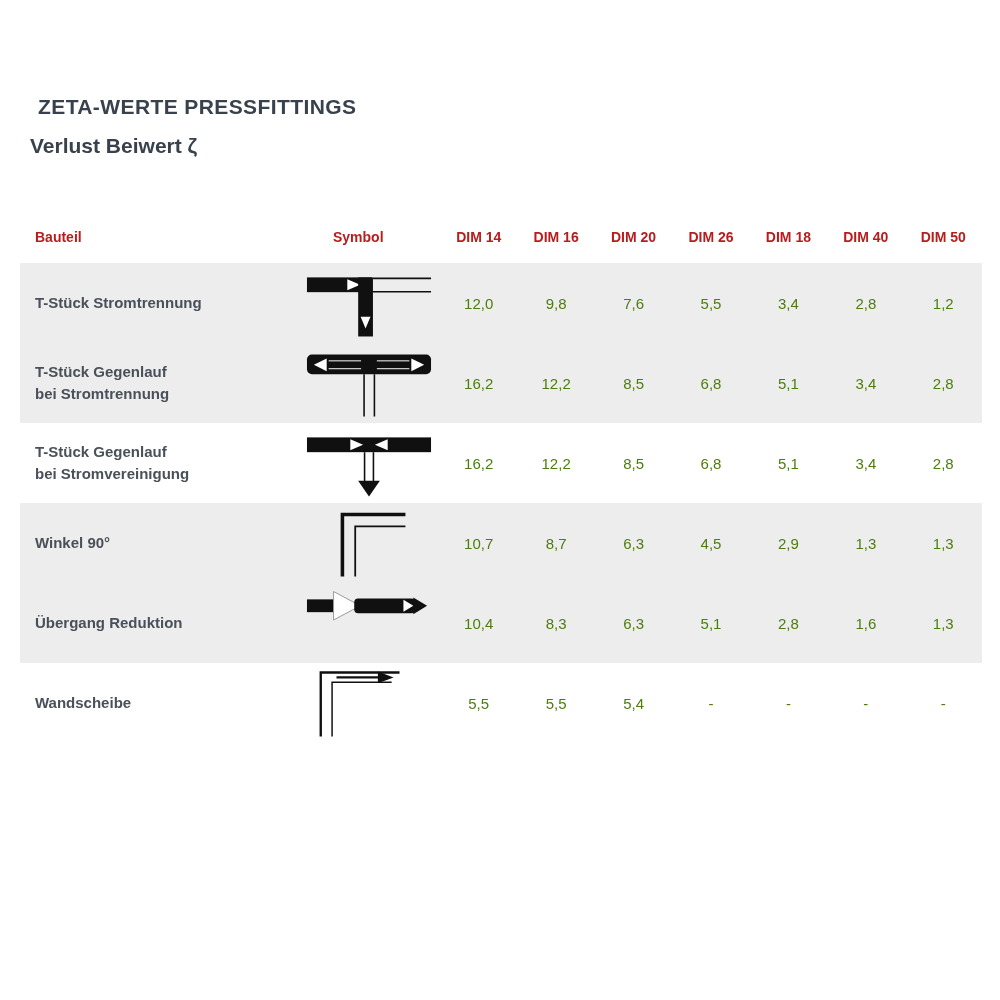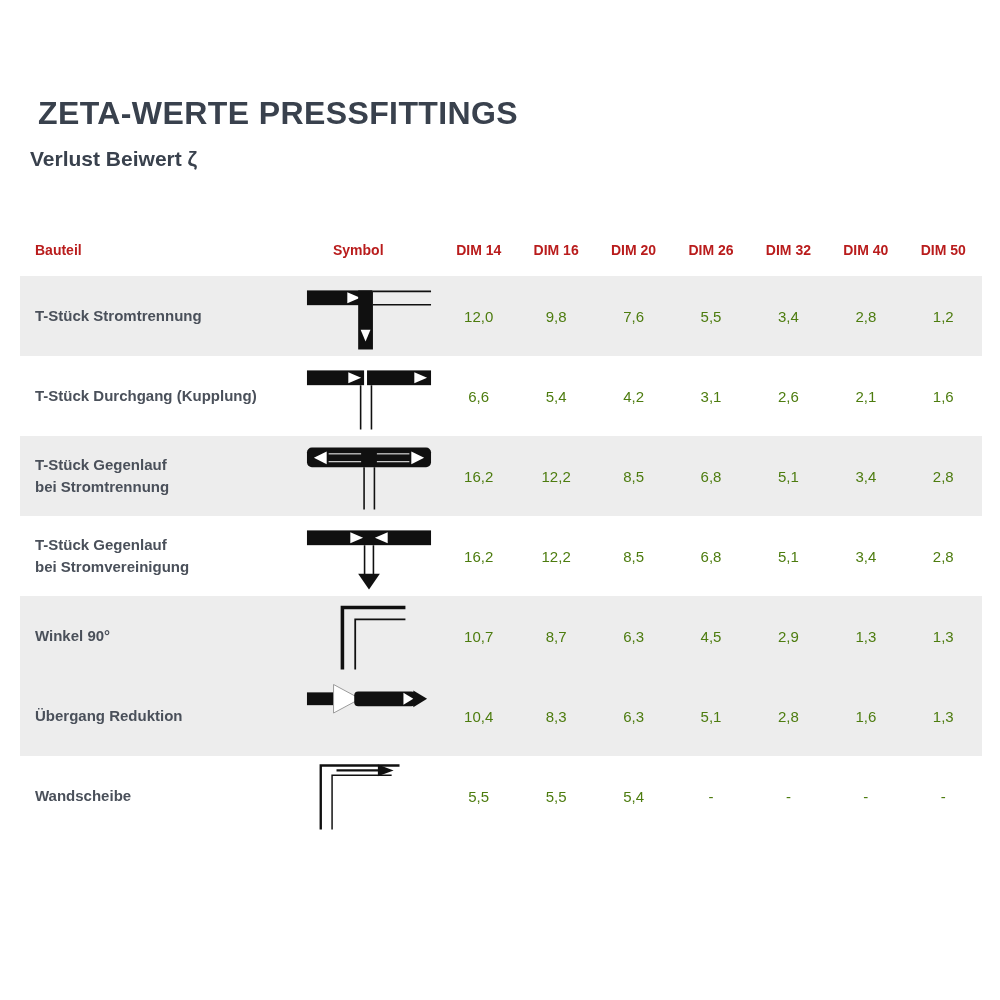--- a/index.html
+++ b/index.html
@@ -6,21 +6,21 @@
   html,body { background:#ffffff; }
   body {
     width:1000px; height:1000px;
     font-family:"Liberation Sans", sans-serif;
     color:#4a505a;
     overflow:hidden;
   }
   .page { padding:95px 18px 0 20px; }
 
   .title {
-    font-size:32px; font-weight:700; color:#39414d;
+    font-size:21px; font-weight:700; color:#39414d;
     letter-spacing:0.4px; margin-left:18px;
   }
   .subtitle {
     font-size:21px; font-weight:700; color:#39414d;
     margin:15px 0 0 10px;
   }
 
   table.zeta {
     width:962px; margin-top:53px;
     border-collapse:collapse; table-layout:fixed;
@@ -69,21 +69,21 @@
         <col>
     </colgroup>
     <thead>
       <tr>
         <th class="c-name">Bauteil</th>
         <th class="c-sym">Symbol</th>
         <th>DIM 14</th>
         <th>DIM 16</th>
         <th>DIM 20</th>
         <th>DIM 26</th>
-        <th>DIM 32</th>
+        <th>DIM 18</th>
         <th>DIM 40</th>
         <th>DIM 50</th>
       </tr>
     </thead>
     <tbody>
 
       <tr class="stripe">
         <td class="c-name">
           <div>T-Stück Stromtrennung</div>
           <div></div>
@@ -99,42 +99,20 @@
         </td>
         <td class="c-val">12,0</td>
         <td class="c-val">9,8</td>
         <td class="c-val">7,6</td>
         <td class="c-val">5,5</td>
         <td class="c-val">3,4</td>
         <td class="c-val">2,8</td>
         <td class="c-val">1,2</td>
       </tr>
 
-      <tr>
-        <td class="c-name">
-          <div>T-Stück Durchgang (Kupplung)</div>
-          <div></div>
-        </td>
-        <td class="c-sym">
-          <svg width="128" height="72" viewBox="0 0 130 72">
-            <rect x="2" y="10" width="58" height="15" fill="#101010"></rect>
-            <rect x="63" y="10" width="65" height="15" fill="#101010"></rect>
-            <path d="M44 12 L57 17.5 L44 23 Z" fill="#ffffff"></path>
-            <path d="M111 12 L124 17.5 L111 23 Z" fill="#ffffff"></path>
-            <path d="M56.5 25 V70 M67.5 25 V70" stroke="#101010" stroke-width="1.6" fill="none"></path>
-          </svg>
-        </td>
-        <td class="c-val">6,6</td>
-        <td class="c-val">5,4</td>
-        <td class="c-val">4,2</td>
-        <td class="c-val">3,1</td>
-        <td class="c-val">2,6</td>
-        <td class="c-val">2,1</td>
-        <td class="c-val">1,6</td>
-      </tr>
 
       <tr class="stripe">
         <td class="c-name">
           <div>T-Stück Gegenlauf</div>
           <div>bei Stromtrennung</div>
         </td>
         <td class="c-sym">
           <svg width="128" height="72" viewBox="0 0 130 72">
             <rect x="2" y="7" width="126" height="20" rx="5" fill="#101010"></rect>
             <path d="M22 11 L22 24 L9 17.5 Z" fill="#ffffff"></path>

